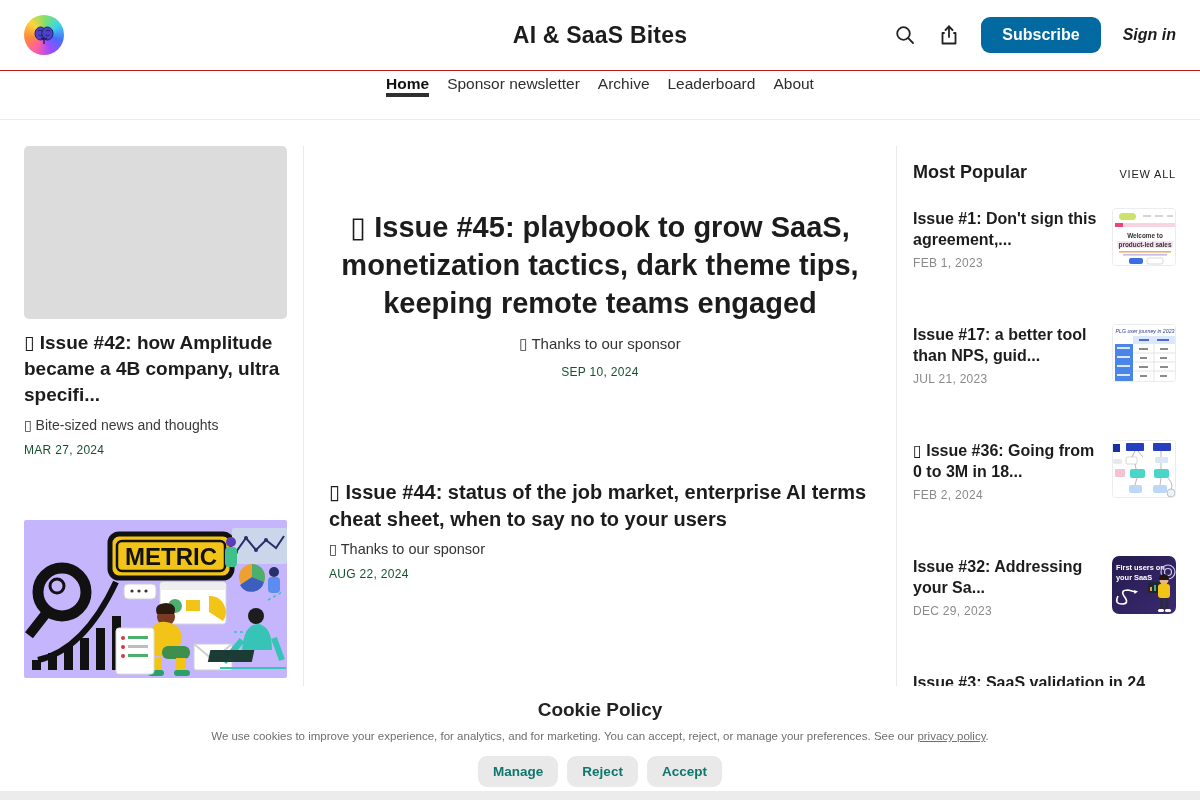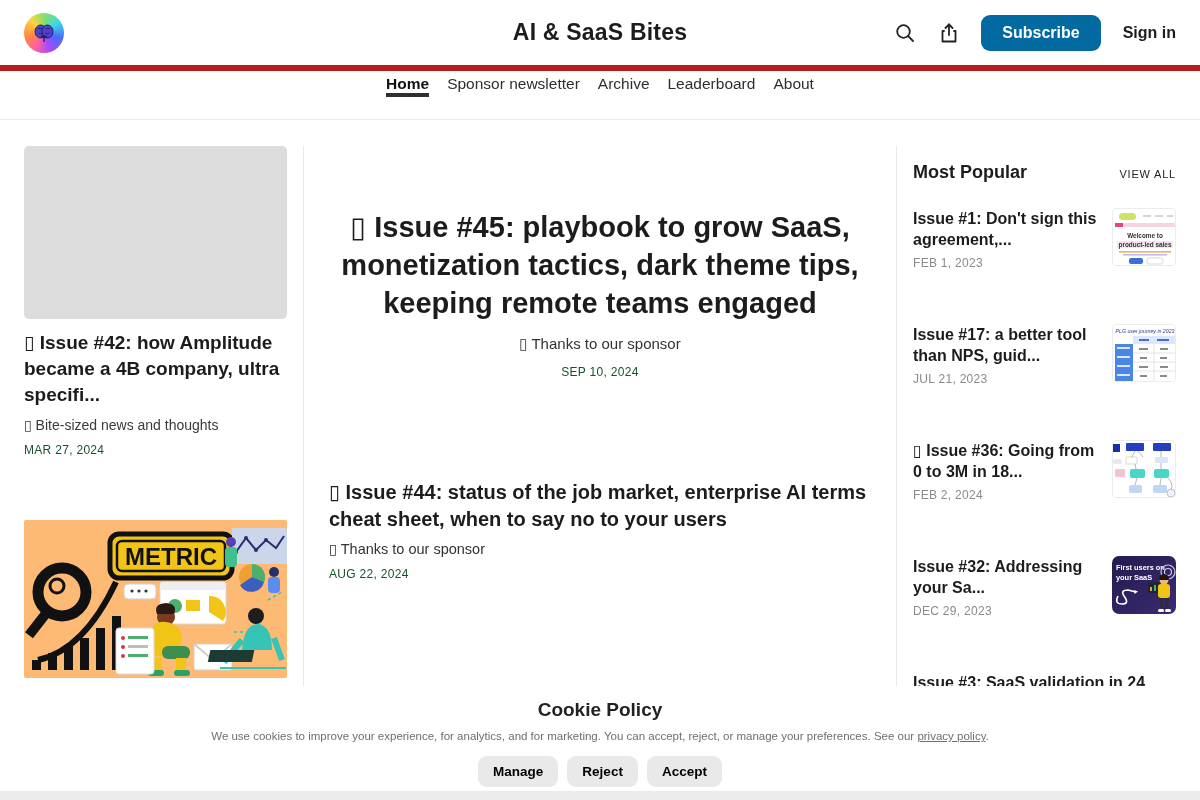--- a/index.html
+++ b/index.html
@@ -1,31 +1,31 @@
 <!DOCTYPE html>
 <html><head>
 <meta charset="utf-8">
 <style>
   * { margin:0; padding:0; box-sizing:border-box; }
   html,body { width:1200px; height:800px; overflow:hidden; background:#fff;
     font-family:"Liberation Sans","DejaVu Sans",sans-serif; color:#1c1c1c; }
 
   
   .header { height:71px; display:flex; align-items:center; padding:0 24px;
-    border-bottom:6px solid #b91c1c; position:relative; }
+    border-bottom:1px solid #b91c1c; position:relative; }
   .logo { width:40px; height:40px; border-radius:50%; flex-shrink:0;
     background:conic-gradient(from 210deg,#ff5fa2,#ff8a3d,#ffd43d,#7ee06c,#3dd6e8,#4a6bff,#a24aff,#ff5fa2);
     display:flex; align-items:center; justify-content:center; cursor:pointer; }
   .site-title { position:absolute; left:0; right:0; text-align:center;
     font-size:23px; font-weight:700; letter-spacing:.2px; pointer-events:none; }
   .header-right { margin-left:auto; display:flex; align-items:center; gap:20px; z-index:2; }
   .icon-btn { width:24px; height:24px; display:flex; align-items:center; justify-content:center; cursor:pointer; }
   .subscribe-btn { background:#0369a1; color:#fff; font-weight:700; font-size:16px;
     border:none; border-radius:9px; padding:9px 21px; cursor:pointer; font-family:inherit; }
-  .signin { font-weight:700; font-size:16px; color:#1c1c1c; cursor:pointer; margin-left:2px; }
+  .signin { font-weight:700; font-size:16px; color:#1c1c1c; cursor:pointer; margin-left:2px;font-style:italic; }
 
   
   .nav { height:49px; border-bottom:1px solid #ececec; display:flex;
     justify-content:center; align-items:flex-start; gap:18px; }
   .nav-item { display:flex; align-items:center; font-size:15.5px; color:#2e2e2e;
     cursor:pointer; border-bottom:4px solid transparent; padding-top:4px; }
   .nav-item.active { font-weight:700; border-bottom-color:#2f2f2f; color:#111; }
 
   
   .main { display:flex; padding:26px 24px 0; height:679px; }
@@ -33,21 +33,21 @@
   .vdiv { width:1px; background:#e9e9e9; margin-left:16px; }
   .vdiv-r { width:1px; background:#e9e9e9; margin-right:16px; }
   .col-center { flex:1; padding:0 25px; }
   .col-right { width:263px; flex-shrink:0; }
 
   
   .ph-image { width:263px; height:173px; background:#dcdcdc; border-radius:5px; cursor:pointer; }
   .lpost-title { margin-top:11px; font-size:19px; line-height:26px; font-weight:700; cursor:pointer; }
   .lpost-sub { margin-top:9px; font-size:14px; color:#3a3a3a; }
   .post-date { margin-top:10px; font-size:12px; color:#14532d; letter-spacing:.3px; }
-  .lpost2-img { margin-top:63px; width:263px; height:158px; border-radius:2px; overflow:hidden; cursor:pointer; background:#fdba74; }
+  .lpost2-img { margin-top:63px; width:263px; height:158px; border-radius:2px; overflow:hidden; cursor:pointer; background:#c4b5fd; }
 
   
   .cpost1 { margin-top:62px; text-align:center; }
   .cpost1-title { font-size:29px; line-height:38px; font-weight:700; cursor:pointer; }
   .cpost1-sub { margin-top:13px; font-size:15px; color:#333; }
   .cpost1 .post-date { margin-top:12px; }
   .cpost2 { margin-top:100px; }
   .cpost2-title { font-size:20px; line-height:27px; font-weight:700; cursor:pointer; }
   .cpost2-sub { margin-top:8px; font-size:14.5px; color:#333; }
 
@@ -65,21 +65,21 @@
   .sb-thumb.dark { border:none; }
 
   
   .cookie { position:fixed; left:0; right:0; bottom:0; height:114px; background:#fff;
     text-align:center; padding-top:13px; z-index:50; }
   .cookie-title { font-size:19px; font-weight:700; color:#222; }
   .cookie-msg { margin-top:9px; font-size:11.5px; color:#6e6e6e; }
   .cookie-link { color:#6e6e6e; text-decoration:underline; cursor:pointer; }
   .cookie-btns { margin-top:14px; display:flex; justify-content:center; gap:9px; }
   .cookie-btn { background:#e9e9e9; border:none; border-radius:9px; padding:8px 15px;
-    font-family:inherit; font-weight:700; font-size:13.5px; color:#000000; cursor:pointer; }
+    font-family:inherit; font-weight:700; font-size:13.5px; color:#0f766e; cursor:pointer; }
   .bottom-strip { position:fixed; left:0; right:0; bottom:0; height:9px; background:#ececec; z-index:60; }
 </style>
 <title>AI &amp; SaaS Bites</title></head>
 <body>
 
 <div class="header">
   <div class="logo">
     <svg width="24" height="24" viewBox="0 0 24 24">
       <ellipse cx="8.6" cy="10.5" rx="5.6" ry="6.5" fill="#4b44c9" stroke="#221d66" stroke-width="1"></ellipse>
       <ellipse cx="15.4" cy="10.5" rx="5.6" ry="6.5" fill="#4b44c9" stroke="#221d66" stroke-width="1"></ellipse>

